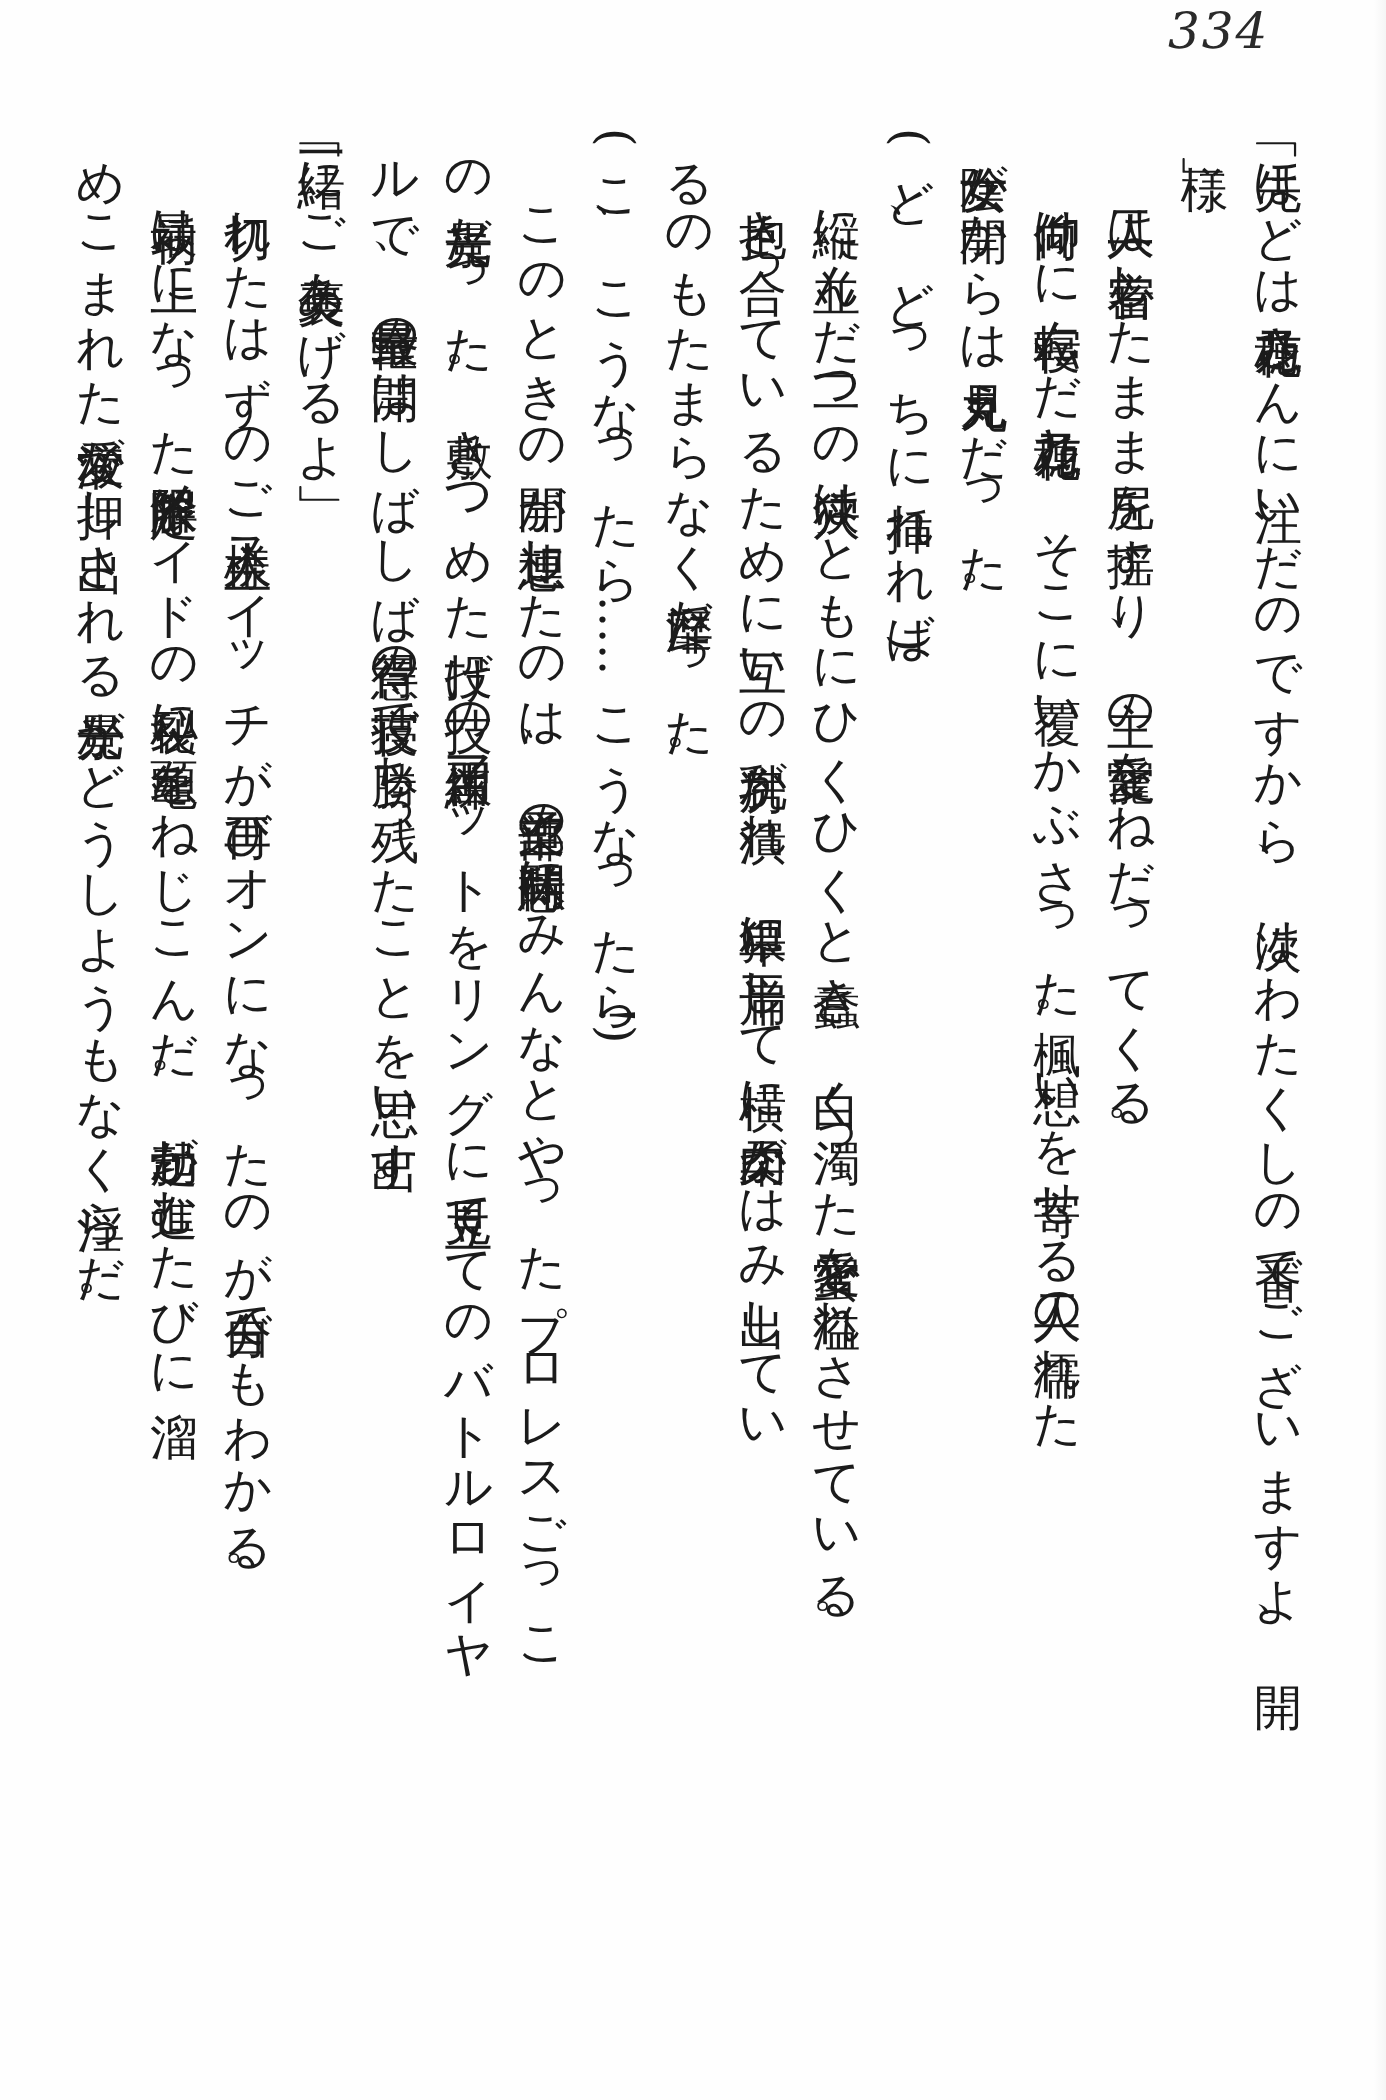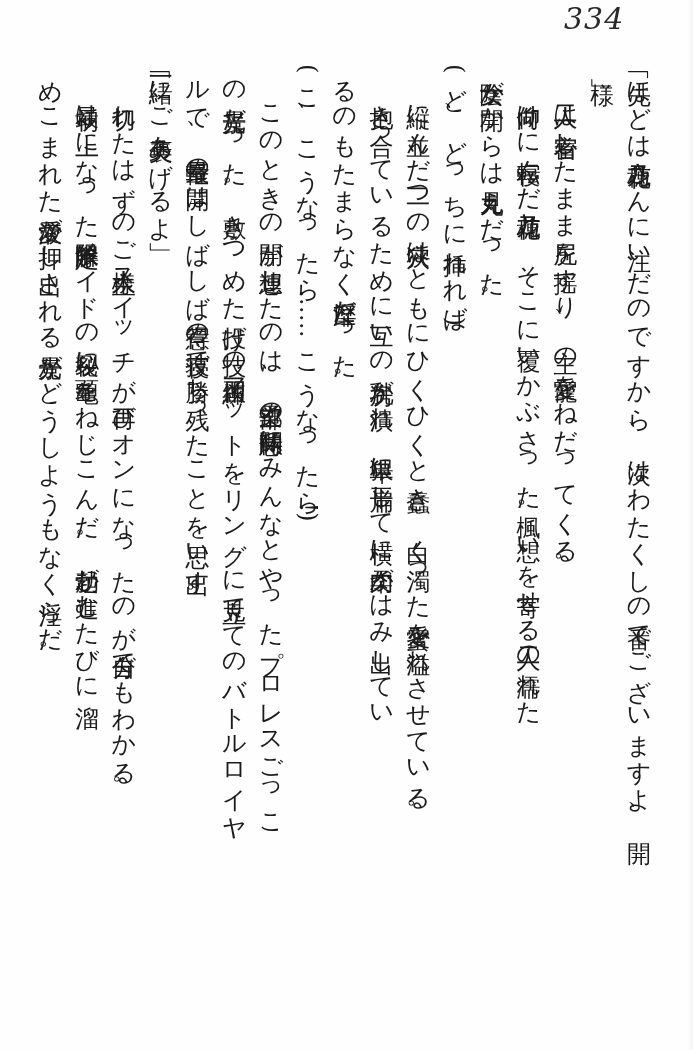--- a/index.html
+++ b/index.html
@@ -15,22 +15,22 @@
     font-family: "DejaVu Serif", "Liberation Serif", serif;
   }
   .page {
     position: absolute;
     inset: 0;
     background: linear-gradient(to left, #f5f5f5 0px, #fefefe 6px);
   }
   .page-number {
     position: absolute;
     top: 1px;
-    left: 564px;
-    font-size: 30px;
+    left: 584px;
+    font-size: 25px;
     font-style: italic;
     color: #2a2a2a;
     letter-spacing: 1px;
   }
   .text-block {
     position: absolute;
     top: 64px;
     right: 36px;
     height: 940px;
     writing-mode: vertical-rl;

